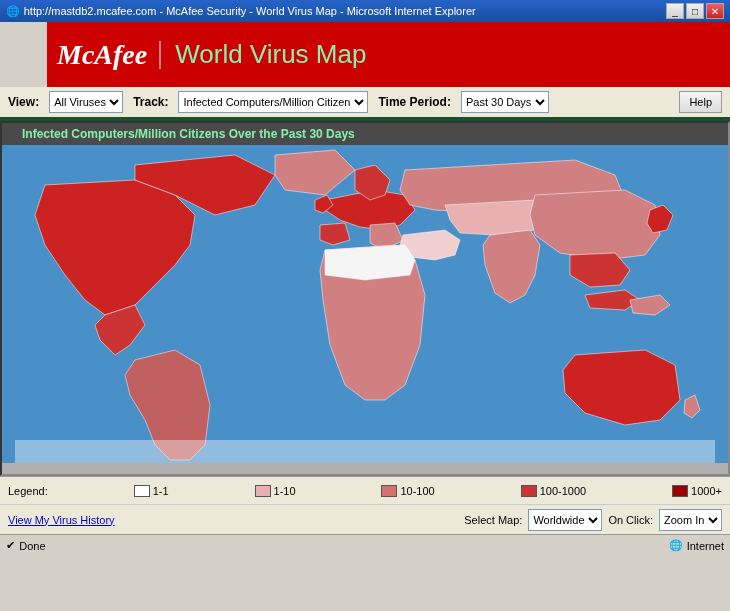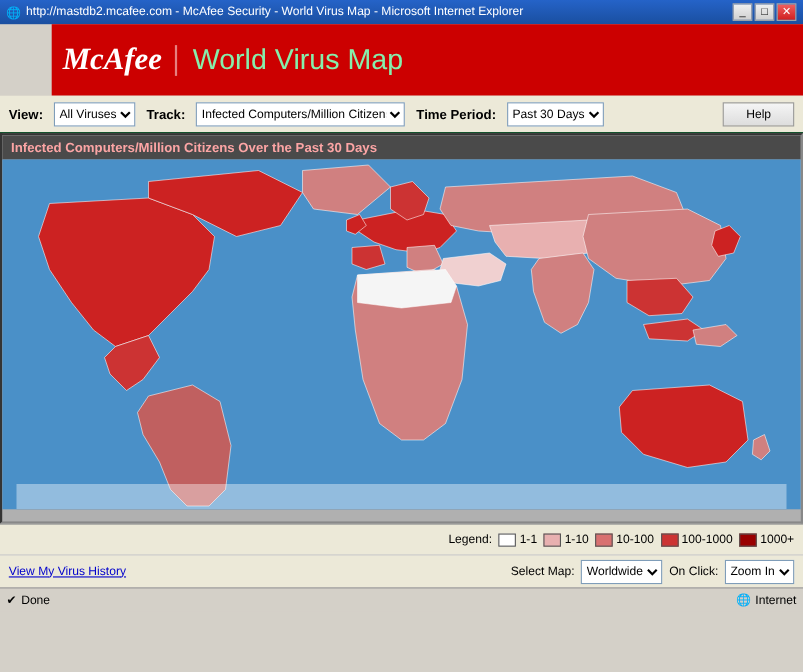--- a/index.html
+++ b/index.html
@@ -76,59 +76,59 @@
       font-weight: normal;
     }
 
     
     .controls-row {
       background: #ece9d8;
       padding: 5px 8px;
       display: flex;
       align-items: center;
       gap: 10px;
-      border-bottom: 1px solid #14532d;
+      border-bottom: 4px solid #14532d;
       height: 34px;
     }
     .ctrl-label {
       font-size: 12px;
       font-weight: bold;
     }
     .ctrl-select {
       font-size: 11px;
       height: 22px;
       border: 1px solid #7f9db9;
       background: white;
       cursor: pointer;
     }
     .help-btn {
       margin-left: auto;
       height: 22px;
-      padding: 0 20px;
+      padding: 0 9px;
       border: 1px solid #999;
       background: linear-gradient(to bottom, #f5f5f5, #ddd);
       cursor: pointer;
       font-size: 11px;
     }
 
     
     .map-container {
       background: #b0b0b0;
       margin: 0;
       border: 2px inset #888;
       position: relative;
       height: 355px;
       overflow: hidden;
     }
     .map-header {
       background: #4a4a4a;
-      color: #fca5a5;
+      color: #86efac;
       font-size: 12px;
       font-weight: bold;
-      padding: 4px 8px;
+      padding: 4px 20px;
       display: flex;
       justify-content: space-between;
     }
     .map-header-right {
       font-size: 10px;
       font-weight: normal;
     }
     .map-area {
       background: #4a90c8;
       width: 100%;
@@ -142,21 +142,21 @@
       width: 100%;
       height: 100%;
     }
 
     
     .legend-row {
       background: #ece9d8;
       padding: 4px 8px;
       display: flex;
       align-items: center;
-      justify-content: flex-end;
+      justify-content: space-between;
       gap: 6px;
       height: 28px;
       border-top: 1px solid #999;
     }
     .legend-item {
       display: flex;
       align-items: center;
       gap: 3px;
       font-size: 11px;
     }

